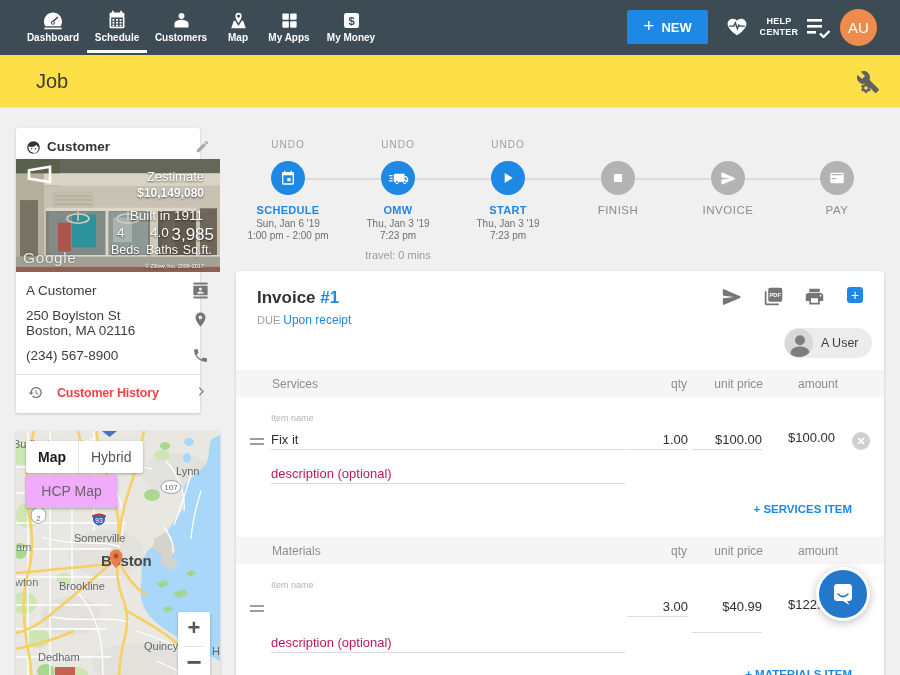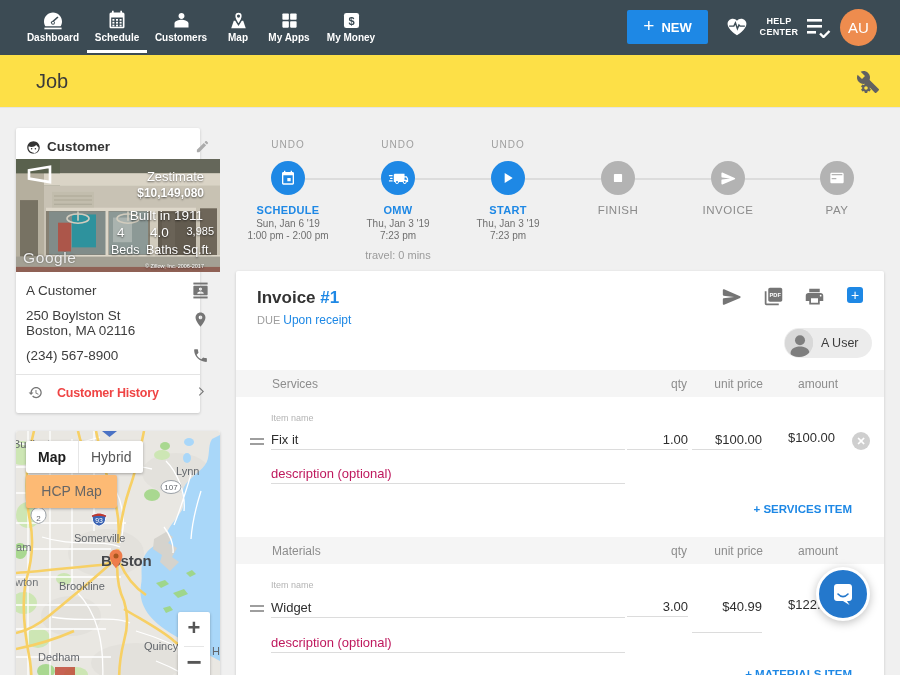--- a/index.html
+++ b/index.html
@@ -227,21 +227,21 @@
       <rect x="0" y="95" width="204" height="10" fill="#aca89d"></rect>
       <rect x="0" y="105" width="204" height="5" fill="#96655a"></rect>
       <rect width="204" height="110" fill="rgba(30,30,25,.06)"></rect>
       <path d="M13 11 l21 -3.5 v15 l-21 -3.5 z" fill="none" stroke="#fff" stroke-width="2.6"></path>
     </svg>
     <div class="ovl" style="right:16px;top:10px;font-size:13px">Zestimate</div>
     <div class="ovl" style="right:16px;top:27px;font-size:12px;font-weight:bold">$10,149,080</div>
     <div class="ovl" style="right:17px;top:49px;font-size:13.5px">Built in 1911</div>
     <div class="ovl" style="left:101px;top:66px;font-size:13.5px;text-align:left">4</div>
     <div class="ovl" style="left:134px;top:66px;font-size:13.5px;text-align:left">4.0</div>
-    <div class="ovl" style="right:6px;top:66px;font-size:11px">3,985</div>
+    <div class="ovl" style="right:6px;top:66px;font-size:17px">3,985</div>
     <div class="ovl" style="left:95px;top:84px;font-size:12.5px;text-align:left">Beds</div>
     <div class="ovl" style="left:130px;top:84px;font-size:12.5px;text-align:left">Baths</div>
     <div class="ovl" style="right:8px;top:84px;font-size:12.5px">Sq.ft.</div>
     <div class="ovl" style="left:7px;top:90px;font-size:15.5px;text-align:left;color:#ececec;text-shadow:0 0 2px rgba(0,0,0,.4);letter-spacing:.6px">Google</div>
     <div class="ovl" style="right:16px;top:104px;font-size:5.5px">© Zillow, Inc. 2006-2017</div>
   </div>
   <div class="crow" style="top:155px">A Customer</div>
   <svg class="cicon" width="19" height="19" viewBox="0 0 24 24" style="left:175px;top:153px">
       <g fill="#757575">
         <rect x="3" y="2" width="18" height="2.4"></rect>
@@ -366,21 +366,21 @@
     <path d="M100 118.5 c-3.6 0-6.4 2.9-6.4 6.4 0 4.8 6.4 12.3 6.4 12.3 s6.4-7.5 6.4-12.3 c0-3.5-2.8-6.4-6.4-6.4z" fill="#ee7d4b"></path>
     <circle cx="100" cy="124.9" r="2.5" fill="#a9571f"></circle>
     <rect x="39" y="236" width="20" height="12" fill="#c14b38" opacity=".85"></rect>
   </svg>
 
   <div style="position:absolute;left:10px;top:10px;height:32px;background:#fff;box-shadow:0 1px 3px rgba(0,0,0,.3);border-radius:2px;display:flex">
     <div style="padding:0 12px;line-height:32px;font-size:14px;font-weight:bold;color:#1d1d1d">Map</div>
     <div style="width:1px;background:#e6e6e6"></div>
     <div style="padding:0 12px;line-height:32px;font-size:14px;color:#565656">Hybrid</div>
   </div>
-  <div style="position:absolute;left:10px;top:44px;width:91px;height:33px;background:#fdba74;box-shadow:0 1px 3px rgba(0,0,0,.3);border-radius:2px;text-align:center;line-height:33px;font-size:14px;color:#666">HCP Map</div>
+  <div style="position:absolute;left:10px;top:44px;width:91px;height:33px;background:#f0abfc;box-shadow:0 1px 3px rgba(0,0,0,.3);border-radius:2px;text-align:center;line-height:33px;font-size:14px;color:#666">HCP Map</div>
   <div style="position:absolute;left:162px;top:181px;width:32px;height:79px;background:#fff;box-shadow:0 1px 3px rgba(0,0,0,.3);border-radius:2px">
     <div style="height:34px;text-align:center;font-size:22px;color:#565656;line-height:32px;font-weight:bold">+</div>
     <div style="height:1px;background:#e6e6e6;margin:0 6px"></div>
     <div style="height:34px;text-align:center;font-size:26px;color:#565656;line-height:30px;font-weight:bold">−</div>
   </div>
 </div>
 
 <div id="tline">
   <div class="rail"></div>
   <div class="step on" style="left:0">
@@ -496,21 +496,20 @@
     <div class="sn">Materials</div>
     <div class="colh rt" style="left:411px;width:40px">qty</div>
     <div class="colh rt" style="left:457px;width:70px">unit price</div>
     <div class="colh rt" style="left:540px;width:62px">amount</div>
   </div>
   <div class="itemlabel" style="top:309px">Item name</div>
   <div class="drag" style="top:334px">
       <i></i>
       <i></i>
     </div>
-  <div class="fld" style="left:35px;top:329px;width:354px;padding-bottom:2px">Widget</div>
   <div class="fld rt" style="left:391px;top:328px;width:61px;padding-bottom:2px">3.00</div>
   <div class="fld rt" style="left:456px;top:328px;width:70px;padding-bottom:18px">$40.99</div>
   <div class="amt" style="left:540px;top:326px;width:59px">$122.97</div>
   <div class="desc" style="top:364px;padding-bottom:2px">description (optional)</div>
   <div class="addlink" style="left:416px;top:397px;width:200px">+ MATERIALS ITEM</div>
 </div>
 
 <div id="chat">
   <svg width="26" height="26" viewBox="0 0 26 26">
     <path d="M4 6c0-1.7 1.3-3 3-3h12c1.7 0 3 1.3 3 3v11c0 1.7-1.3 3-3 3h-2l2.5 4-6.5-4H7c-1.7 0-3-1.3-3-3V6z" fill="#fff"></path>

